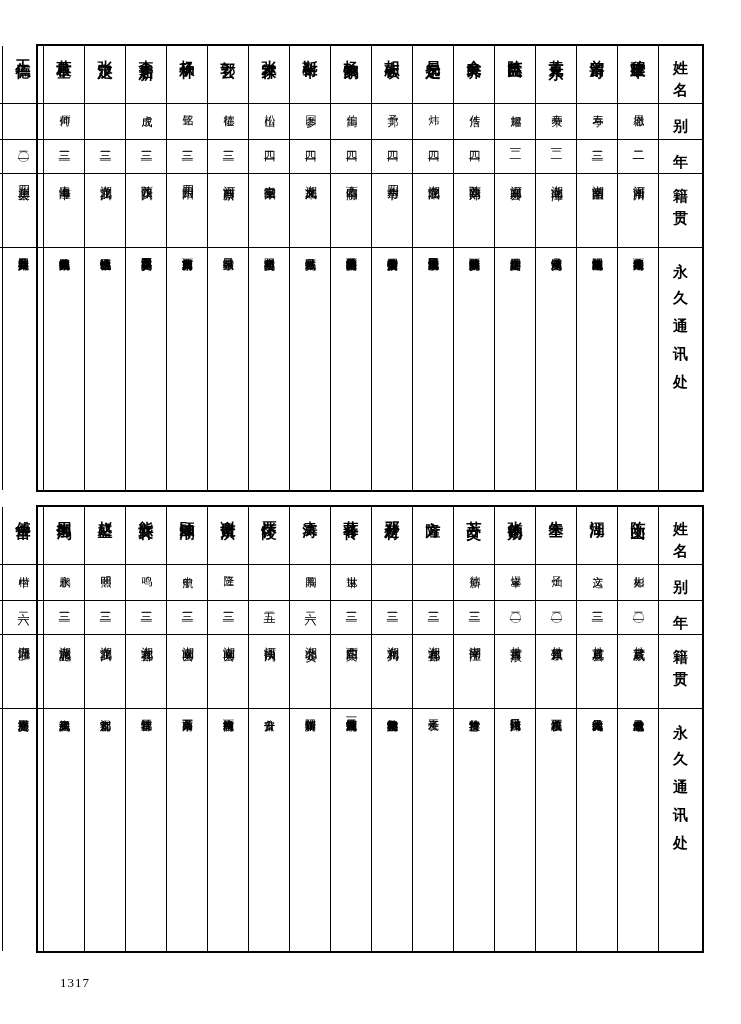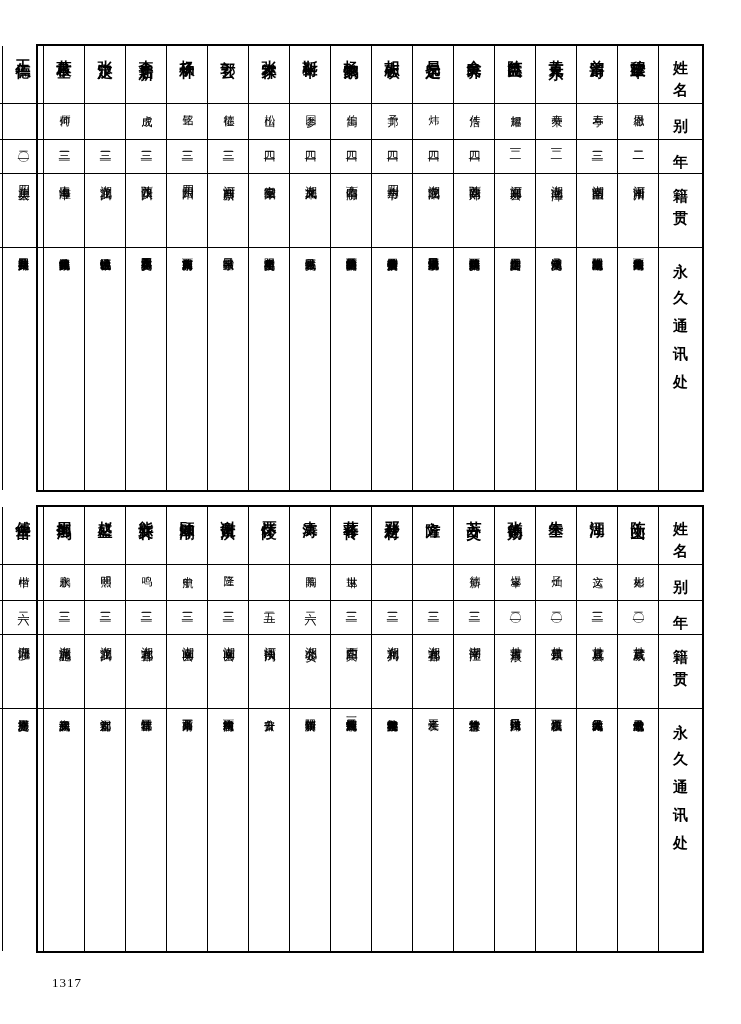--- a/index.html
+++ b/index.html
@@ -81,21 +81,21 @@
     font-size: 15px;
     font-weight: bold;
     letter-spacing: 2px;
   }
   .alias .vtext { font-size: 11px; }
   .age .vtext { font-size: 12px; letter-spacing: 0px; }
   .native .vtext { font-size: 12px; line-height: 1.15; }
   .addr .vtext { font-size: 11px; line-height: 1.2; letter-spacing: 0px; }
   .pagenum {
     position: absolute;
-    left: 52px;
+    left: 60px;
     top: 975px;
     font-size: 13px;
     font-family: "Liberation Serif", serif;
     letter-spacing: 1px;
   }
 </style>
 </head>
 <body>
 
 <div class="page">

